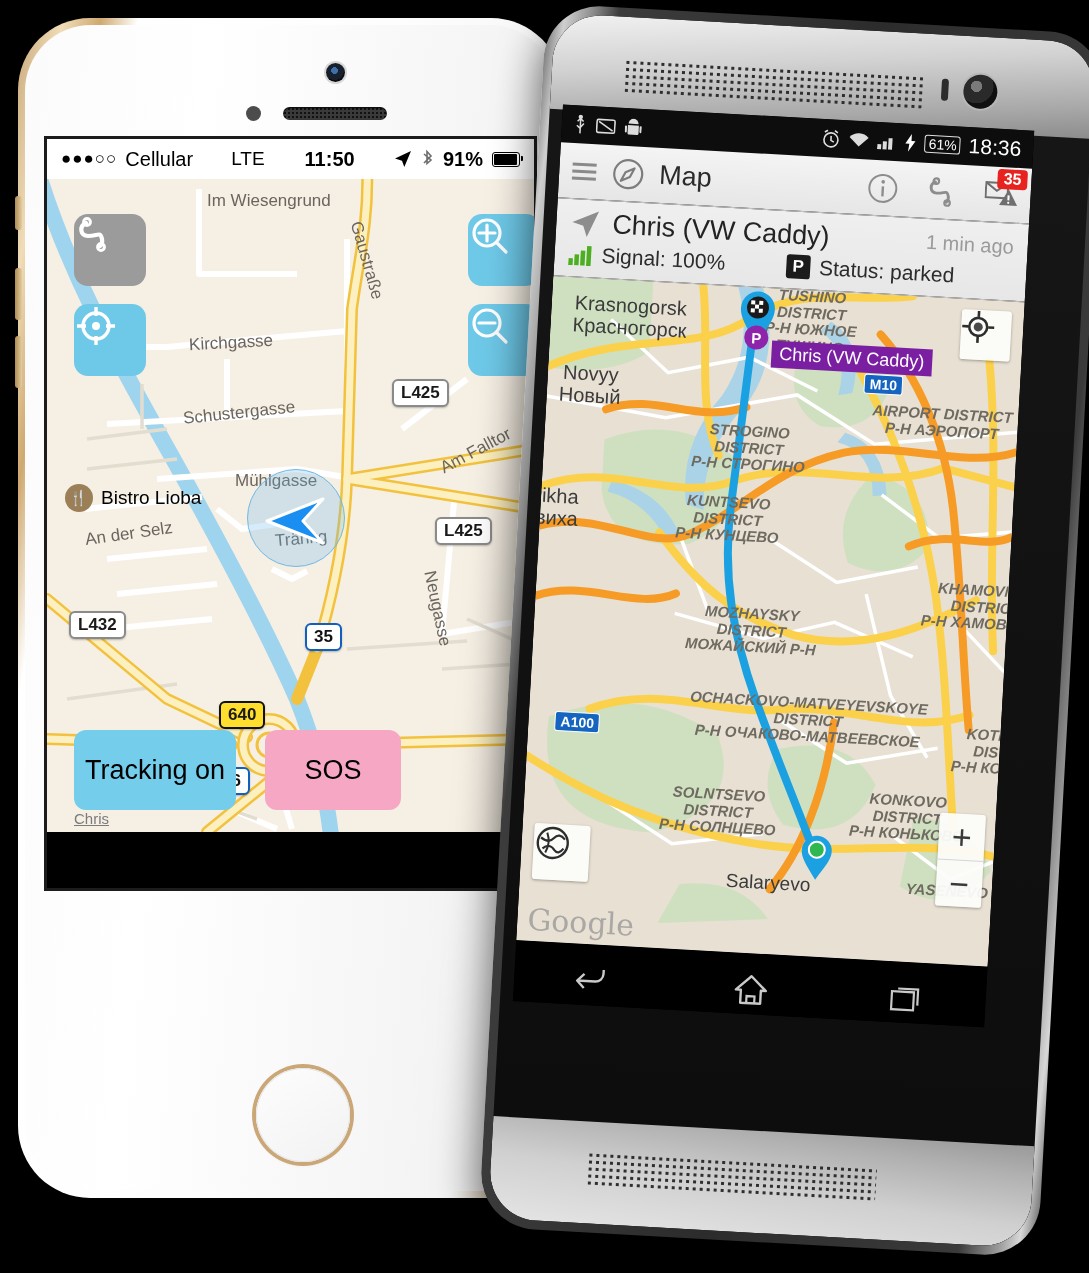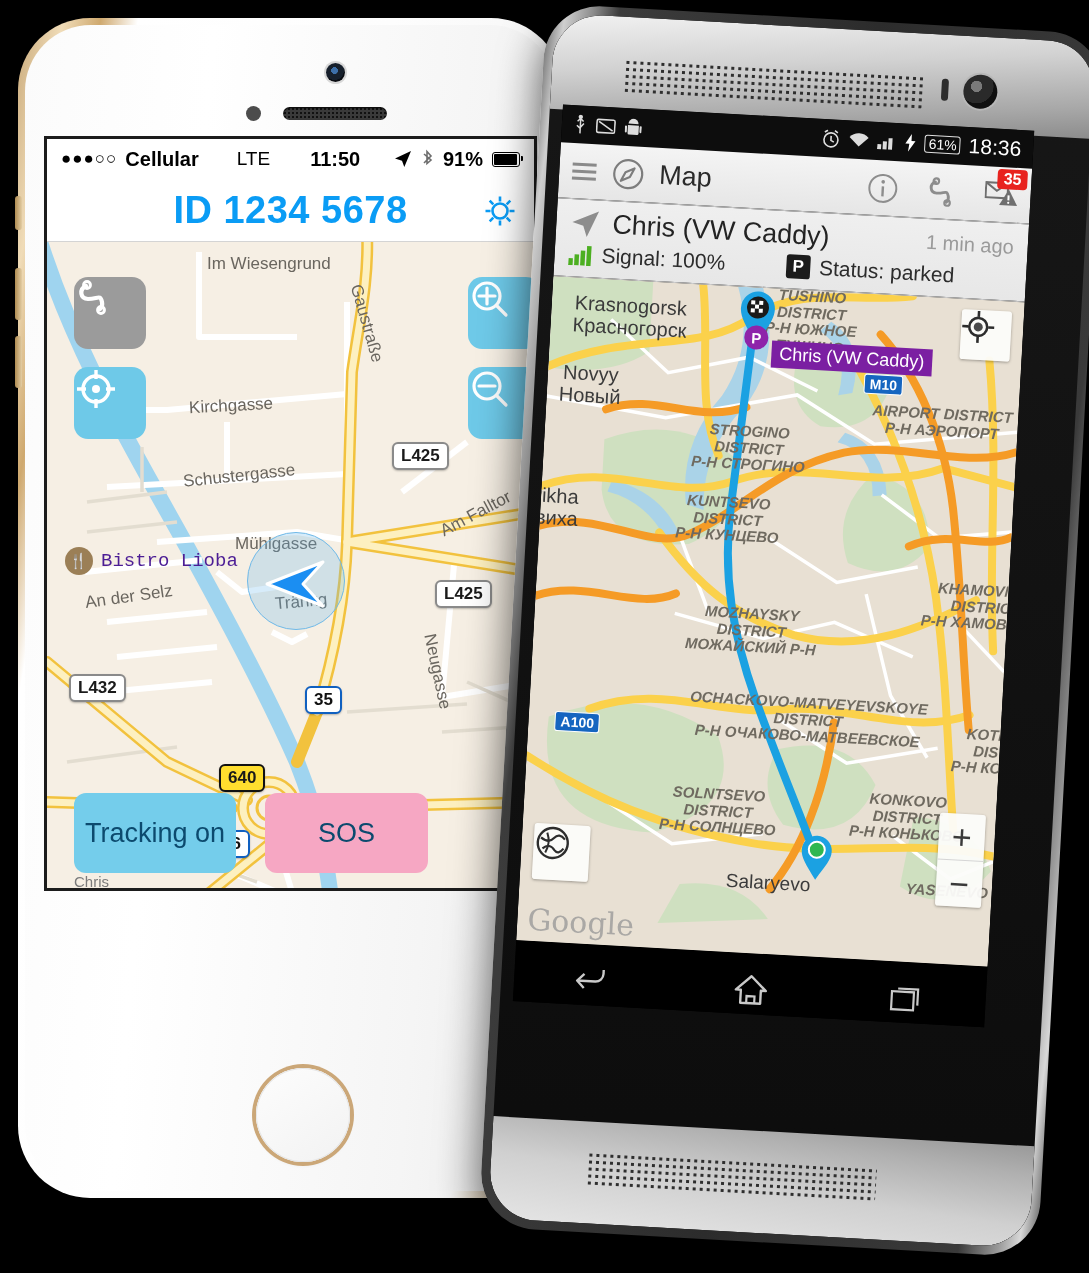--- a/index.html
+++ b/index.html
@@ -23,21 +23,21 @@
     border:3px solid #1c1c1c;box-sizing:border-box;overflow:hidden;}
   .ip-home{position:absolute;left:238px;bottom:36px;width:94px;height:94px;border-radius:50%;
     background:linear-gradient(145deg,#fdfdfd,#f2f2f2);
     box-shadow:0 0 0 4px #cBa778, inset 0 0 0 1px #e6e6e6, 0 2px 5px rgba(0,0,0,.12);}
   .ip-btn-vol{position:absolute;left:-3px;width:7px;border-radius:3px;background:linear-gradient(90deg,#b08c52,#e3cda4);}
 
   
   .ios-status{height:40px;background:#fff;display:flex;align-items:center;
     padding:0 14px;box-sizing:border-box;font-size:20px;color:#000;font-weight:600;}
   .dots{letter-spacing:1px;font-size:17px;margin-right:8px;}
-  .ios-carrier{font-weight:700;font-size:20px;}
+  .ios-carrier{font-weight:400;font-size:20px;}
   .ios-lte{margin-left:38px;font-weight:400;font-size:19px;}
   .ios-time{margin-left:40px;font-weight:600;font-size:20px;}
   .ios-right{margin-left:auto;display:flex;align-items:center;gap:9px;}
   .ios-batt{display:inline-block;width:26px;height:13px;border:1.6px solid #000;border-radius:3px;position:relative;}
   .ios-batt:after{content:"";position:absolute;right:-4px;top:3px;width:2px;height:5px;background:#000;border-radius:0 1px 1px 0;}
   .ios-batt i{position:absolute;left:1px;top:1px;bottom:1px;width:88%;background:#000;border-radius:1px;display:block;}
 
   .ios-titlebar{height:62px;background:#fff;display:flex;align-items:center;justify-content:center;
     position:relative;border-bottom:1px solid #d4d4d4;}
   .ios-title{color:#0a9cf5;font-size:38px;font-weight:700;letter-spacing:.5px;}
@@ -49,27 +49,27 @@
   .mapbtn{position:absolute;width:72px;height:72px;border-radius:14px;display:flex;align-items:center;justify-content:center;}
   .mapbtn.gray{background:#9b9b9b;}
   .mapbtn.cyan{background:#6ec9e8;}
   .ios-lbl{position:absolute;font-size:17px;color:#6a665f;white-space:nowrap;font-family:"Liberation Sans",sans-serif;}
   .shield{position:absolute;background:#fff;border:2px solid #8a8a8a;border-radius:6px;
     font-size:17px;font-weight:700;color:#1a1a1a;padding:2px 7px;box-shadow:0 1px 2px rgba(0,0,0,.25);}
   .shield.blue{border-color:#1060c0;color:#111;}
   .shield.yellow{background:#ffde2e;border-color:#111;}
   .poi{position:absolute;display:flex;align-items:center;gap:8px;}
   .poi-dot{width:28px;height:28px;border-radius:50%;background:#9b7f56;display:flex;align-items:center;justify-content:center;color:#fff;font-size:15px;}
-  .poi-txt{font-size:19px;color:#4c1d95;font-family:Liberation Mono, monospace;}
+  .poi-txt{font-size:19px;color:#000000;}
   .gps-halo{position:absolute;width:96px;height:96px;border-radius:50%;background:rgba(100,180,235,.26);border:1.5px solid #6fb9e8;}
   .ios-actions{position:absolute;left:0;right:0;bottom:0;height:102px;}
   .act{position:absolute;top:0;height:80px;border-radius:12px;display:flex;align-items:center;justify-content:center;
-    color:#0c4a6e;font-size:27px;}
+    color:#000000;font-size:27px;}
   .act.track{left:27px;width:162px;background:#74cdeb;}
-  .act.sos{left:218px;width:163px;background:#f6a7c3;}
+  .act.sos{left:218px;width:136px;background:#f6a7c3;}
   .legal{position:absolute;left:27px;bottom:5px;font-size:15px;color:#7b7b7b;text-decoration:underline;}
 
   
   #android{position:absolute;left:512px;top:18px;width:560px;height:1225px;transform:rotate(3.2deg);}
   .an-body{position:absolute;inset:0;border-radius:56px;
     background:linear-gradient(95deg,#6a6a6a 0%,#cfcfcf 3%,#8e8e8e 7%,#3c3c3c 11%,#2c2c2c 50%,#3a3a3a 88%,#9a9a9a 94%,#d8d8d8 97%,#5e5e5e 100%);
     box-shadow:0 14px 44px rgba(0,0,0,.65);}
   .an-inner{position:absolute;left:9px;top:9px;right:9px;bottom:9px;border-radius:48px;
     background:linear-gradient(180deg,#171717,#0c0c0c);overflow:hidden;}
   .an-top-metal{position:absolute;left:0;right:0;top:0;height:96px;
@@ -155,31 +155,20 @@
           <svg width="13" height="20" viewBox="0 0 13 20">
             <path d="M3 5l7 6-4 3.5V2.5L10 7 3 14" stroke="#6d6d6d" stroke-width="1.6" fill="none"></path>
             </svg>
           <span style="font-size:20px;font-weight:600">91%</span>
           <span class="ios-batt">
               <i></i>
             </span>
         </span>
       </div>
 
-      <div class="ios-titlebar">
-        <span class="ios-title">ID  1234 5678</span>
-        <span class="ios-gear">
-          <svg width="40" height="40" viewBox="0 0 40 40">
-            <g fill="none" stroke="#0a9cf5" stroke-width="2.6">
-              <circle cx="20" cy="20" r="7.5"></circle>
-              <path d="M20 5.5v5M20 29.5v5M5.5 20h5M29.5 20h5M9.7 9.7l3.6 3.6M26.7 26.7l3.6 3.6M30.3 9.7l-3.6 3.6M13.3 26.7l-3.6 3.6"></path>
-            </g>
-            </svg>
-        </span>
-      </div>
 
       <div class="ios-map">
         <svg width="487" height="653" viewBox="0 0 487 653">
           <rect width="487" height="653" fill="#f6efe4"></rect>
 
           <path d="M-10 -10 C 20 90, 70 180, 115 260 C 160 340, 215 440, 250 520 C 272 575, 280 620, 285 665" stroke="#9fd4ef" stroke-width="16" fill="none"></path>
 
           <g stroke="#fff" stroke-width="6" fill="none" stroke-linejoin="round">
             <path d="M152 10 L152 95 L250 95"></path>
             <path d="M75 168 L120 168 L300 152 L300 60"></path>

